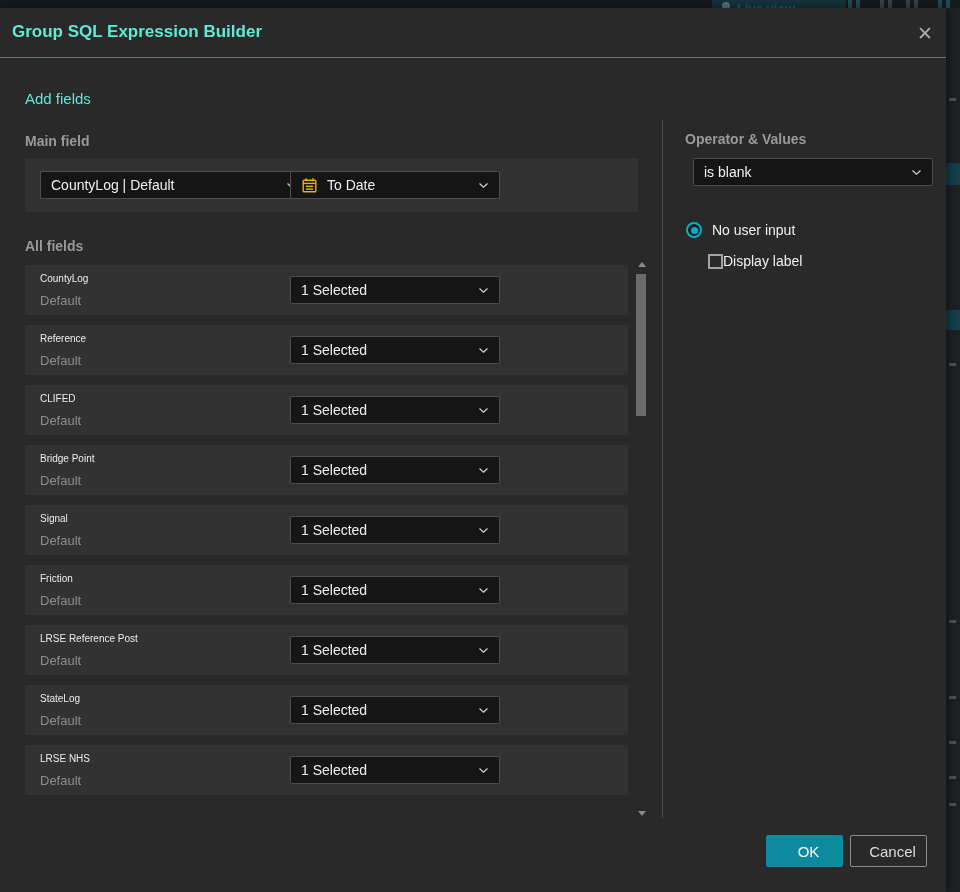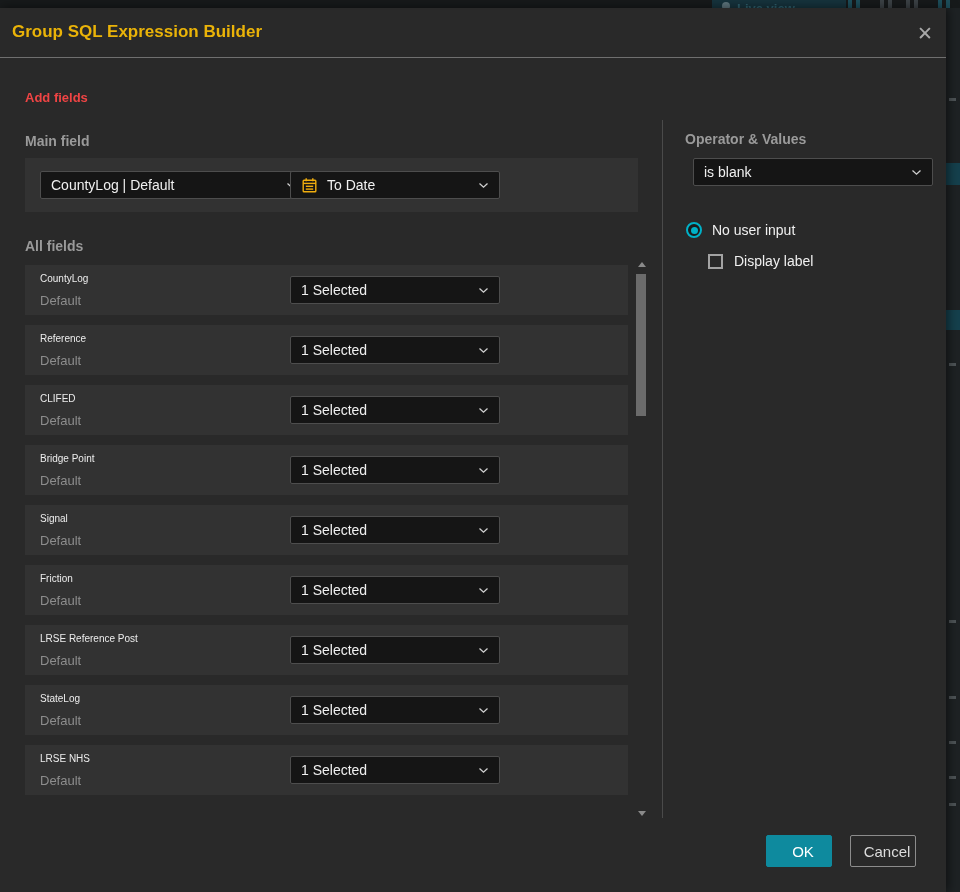--- a/index.html
+++ b/index.html
@@ -19,26 +19,26 @@
   .backdrop-right { position:absolute; right:0; top:8px; width:14px; height:884px; background:#1e2224; overflow:hidden; }
   .side-frag { position:absolute; left:0; width:14px; }
   .frag-teal { background:#15404d; }
   .frag-dash { left:3px; width:7px; height:3px; background:#4e5457; }
 
   
   .dialog { position:absolute; left:0; top:8px; width:946px; height:884px; background:#292929;
             box-shadow:2px 0 10px rgba(0,0,0,.55); }
 
   .title-bar { position:absolute; left:0; top:0; width:100%; height:49px; }
-  .dialog-title { position:absolute; left:12px; top:14px; font-size:17px; font-weight:700; color:#eab308; }
+  .dialog-title { position:absolute; left:12px; top:14px; font-size:17px; font-weight:700; color:#5eead4; }
   .close-btn { position:absolute; right:6px; top:10px; width:30px; height:30px; display:flex; align-items:center;
                justify-content:center; color:#a9a9a9; font-size:19px; cursor:pointer; background:none; border:none; }
   .title-divider { position:absolute; left:0; top:49px; width:100%; height:1px; background:#6f6f6f; }
 
-  .section-heading { position:absolute; left:25px; top:82px; font-size:13px; font-weight:700; color:#ef4444; }
+  .section-heading { position:absolute; left:25px; top:82px; font-size:15px; font-weight:400; color:#5eead4; }
 
   .field-label { position:absolute; font-size:14px; font-weight:700; color:#9a9a9a; }
   .label-main-field { left:25px; top:125px; }
   .label-all-fields { left:25px; top:230px; }
   .label-operator { left:685px; top:123px; }
 
   
   .main-field-row { position:absolute; left:25px; top:150px; width:613px; height:54px; background:#323232; }
 
   .select { position:absolute; height:28px; background:#151515; border:1px solid #4d4d4d; border-radius:2px;
@@ -69,26 +69,26 @@
 
   
   .sel-operator { left:685px; top:150px; width:240px;margin-left:8px; }
 
   .radio-row { position:absolute; left:686px; top:214px; display:flex; align-items:center; gap:10px; cursor:pointer; }
   .radio-outer { width:16px; height:16px; border-radius:50%; border:2px solid #00b1c7; display:flex;
                  align-items:center; justify-content:center; background:#1b1b1b; }
   .radio-inner { width:7px; height:7px; border-radius:50%; background:#00b1c7; }
   .radio-label { font-size:14px; color:#f0f0f0; }
 
-  .checkbox-row { position:absolute; left:708px; top:245px; display:flex; align-items:center; gap:11px; cursor:pointer; }
+  .checkbox-row { position:absolute; left:708px; top:245px; display:flex; align-items:center; cursor:pointer; }
   .checkbox-box { width:15px; height:15px; border:2px solid #a3a3a3; background:transparent; }
   .checkbox-label { font-size:14px; color:#f0f0f0; }
 
   
-  .btn { position:absolute; top:827px; width:66px; height:32px; font-size:15px; border-radius:2px; cursor:pointer;
+  .btn { position:absolute; top:827px; width:77px; height:32px; font-size:15px; border-radius:2px; cursor:pointer;
          display:flex; align-items:center; justify-content:center; font-family:inherit;padding-left:8px; }
   .btn-ok { left:766px; background:#0e8a9e; border:1px solid #0e8a9e; color:#ffffff; }
   .btn-cancel { left:850px; background:transparent; border:1px solid #8c8c8c; color:#dcdcdc; }
 </style>
 </head>
 <body>
 
 <div class="screen">
 
   <div class="backdrop-top">

